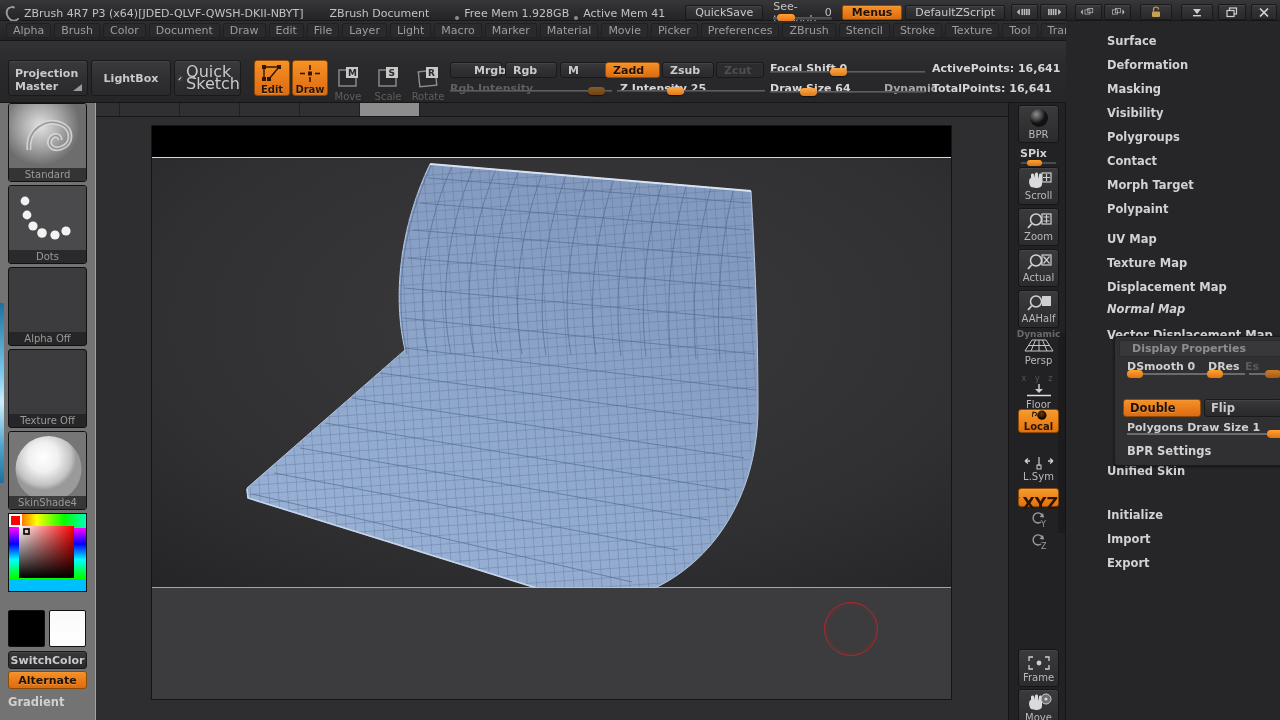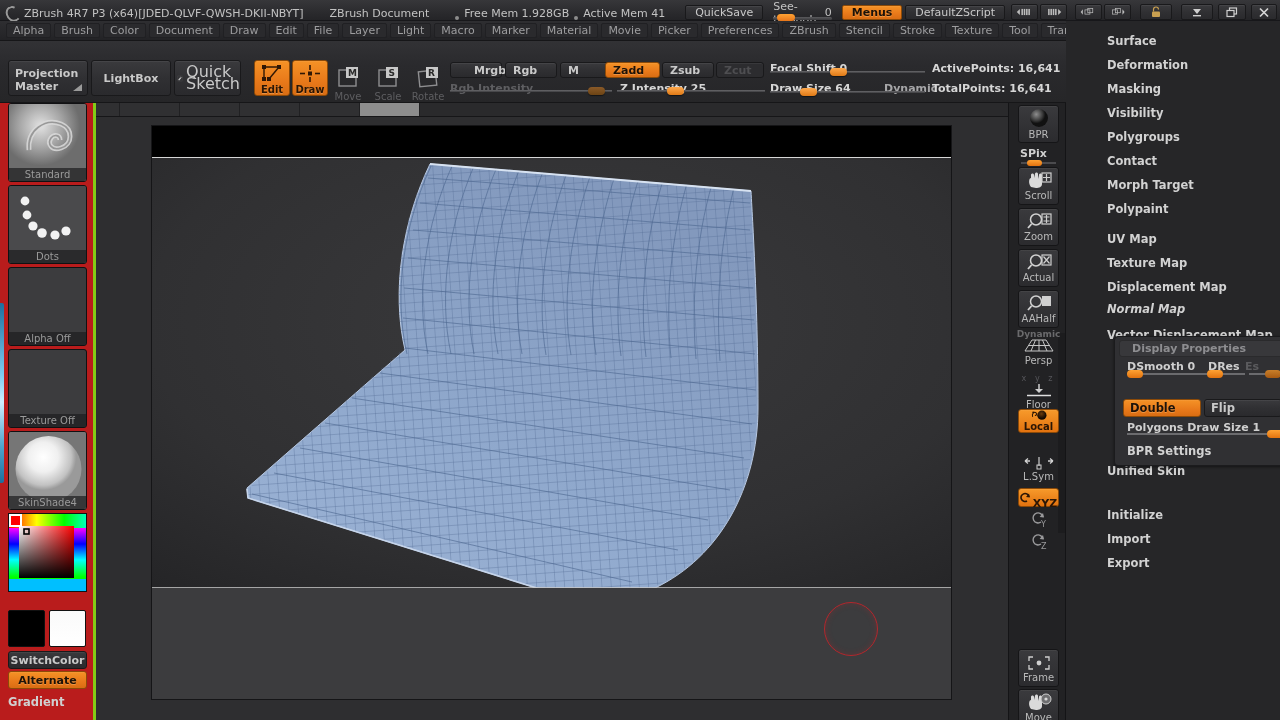--- a/index.html
+++ b/index.html
@@ -113,21 +113,21 @@
   .slider .knob{
     position:absolute;top:8px;width:17px;height:8px;border-radius:4px;
     background:linear-gradient(to bottom,#ffa94d,#e07a16);
     box-shadow:0 1px 1px rgba(0,0,0,.5);
   }
   .slider .knob.dimk{background:linear-gradient(to bottom,#8a5a28,#6d4414);}
 
   
   #leftpal{
     position:absolute;left:0;top:103px;width:96px;height:617px;
-    background:#b91c1c;border-right:3px solid #84cc16;
+    background:#737373;border-right:1px solid #84cc16;
   }
   .pal-slot{
     position:absolute;left:8px;width:79px;
     border:1px solid #111113;border-radius:3px;background:#3a3a3c;
     overflow:hidden;
   }
   .pal-slot .cap{
     position:absolute;left:0;right:0;bottom:0;height:13px;
     background:rgba(30,30,32,.72);color:#9a9a9a;font-size:10px;
     display:flex;align-items:center;justify-content:center;
@@ -766,21 +766,21 @@
         <rect x="15" y="8" width="4" height="4" fill="none" stroke="#cfcfcf"></rect>
       </svg>
       <span class="lbl">L.Sym</span>
     </div>
 
     <div class="rs-item rs-box on" style="top:385px;height:19px;flex-direction:row;gap:2px">
       <svg width="11" height="12" viewBox="0 0 11 12">
         <path d="M9 5 A4 4 0 1 0 7 9" fill="none" stroke="#2b1605" stroke-width="1.6"></path>
         <path d="M9 1.5 L9.8 5.4 L6 5" fill="#2b1605"></path>
       </svg>
-      <span class="lbl" style="margin-top:12px;font-size:11px">XYZ</span>
+      <span class="lbl" style="margin-top:12px;font-size:16px">XYZ</span>
     </div>
 
     <div class="rs-item rs-plain" style="top:406px;height:22px">
       <svg width="20" height="18" viewBox="0 0 20 18">
         <path d="M14 6 A5 5 0 1 0 12 11" fill="none" stroke="#9a9a9c" stroke-width="1.4"></path>
         <path d="M14 2 L15 6.6 L10.6 6" fill="#9a9a9c"></path>
         <text x="12" y="16" font-size="8" font-family="DejaVu Sans" fill="#9a9a9c">Y</text>
       </svg>
     </div>
 

